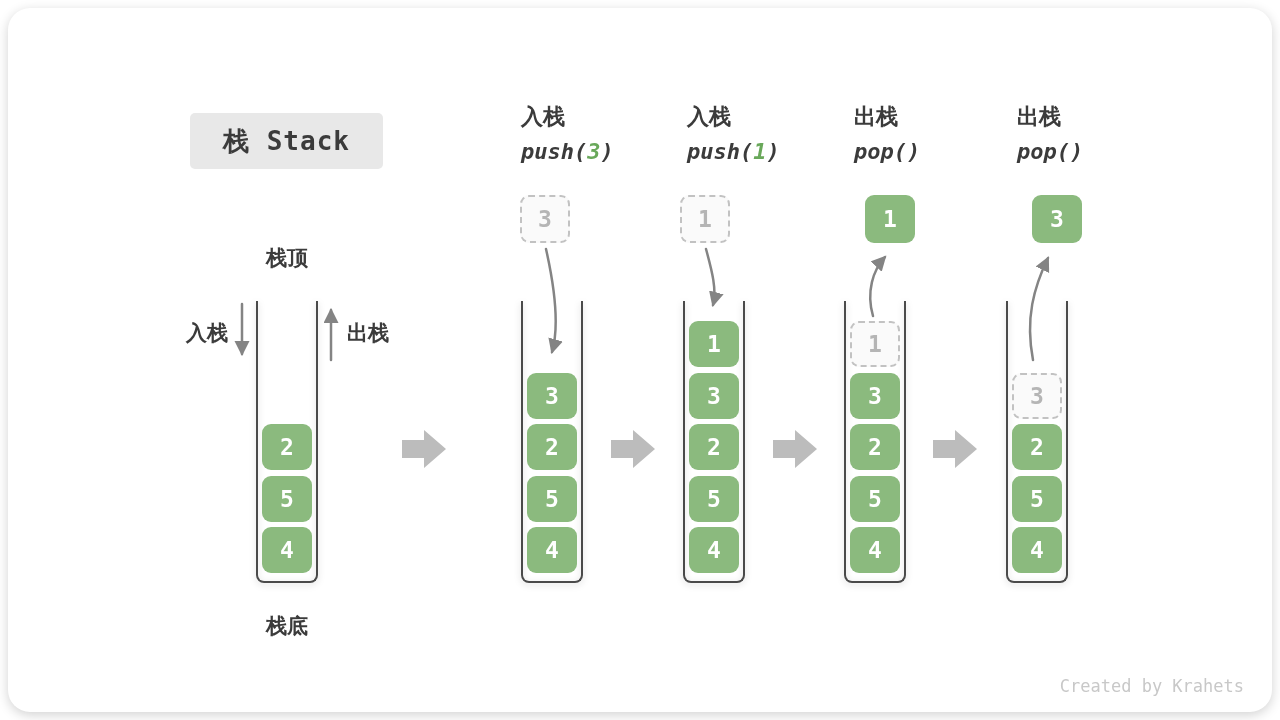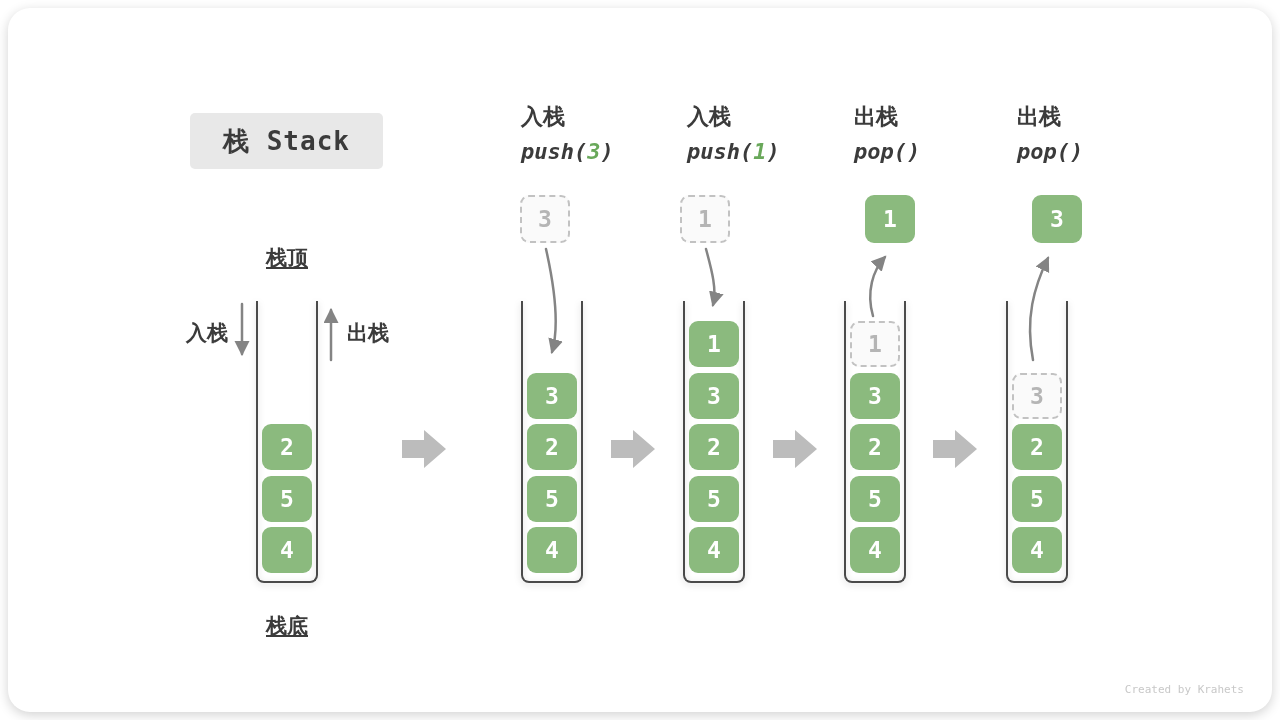--- a/index.html
+++ b/index.html
@@ -13,38 +13,38 @@
   .title-box span{font-family:"DejaVu Sans Mono",monospace;font-size:26px;font-weight:600;
     color:var(--text);letter-spacing:1px;}
 
   .op-header{position:absolute;top:104px;}
   .op-cn{font-size:22px;font-weight:700;color:var(--text);line-height:26px;margin-bottom:9px;}
   .op-code{font-family:"DejaVu Sans Mono",monospace;font-size:22px;font-weight:600;
     color:var(--text);line-height:26px;font-style:italic;}
   .op-code .arg{color:var(--green-text);font-weight:700;}
 
   .lbl{position:absolute;font-size:21px;font-weight:700;color:var(--text);}
-  .lbl.center{width:84px;text-align:center;text-decoration:underline;}
+  .lbl.center{width:84px;text-align:center;}
 
   .stack-container{position:absolute;box-sizing:border-box;background:transparent;
     border-left:2px solid var(--wall);border-right:2px solid var(--wall);border-bottom:2px solid var(--wall);
     border-radius:0 0 8px 8px;filter:drop-shadow(0 2px 3px rgba(0,0,0,.18));}
   .box{position:absolute;box-sizing:border-box;width:50px;height:46px;border-radius:9px;
     display:flex;align-items:center;justify-content:center;
     font-family:"DejaVu Sans Mono",monospace;font-size:23px;font-weight:700;}
   .box.solid{background:var(--green);color:#ffffff;}
   .box.dashed{background:#fafafa;border:2px dashed var(--dashed-border);color:var(--dashed-text);}
 
   svg.arrows{position:absolute;left:0;top:0;pointer-events:none;}
   .arrow{fill:none;stroke:var(--arrow-gray);stroke-width:2.5;stroke-linecap:round;}
   .block-arrow{fill:var(--block-arrow);}
   #ah path{fill:var(--arrow-gray);}
 
   .credit{position:absolute;right:40px;bottom:24px;font-family:"DejaVu Sans Mono",monospace;
-    font-size:11px;color:var(--credit);}
+    font-size:17px;color:var(--credit);}
 </style>
 </head>
 <body>
 
 <div class="card"></div>
 
 <div class="stage">
 
   <div class="title-box">
     <span>栈 Stack</span>

